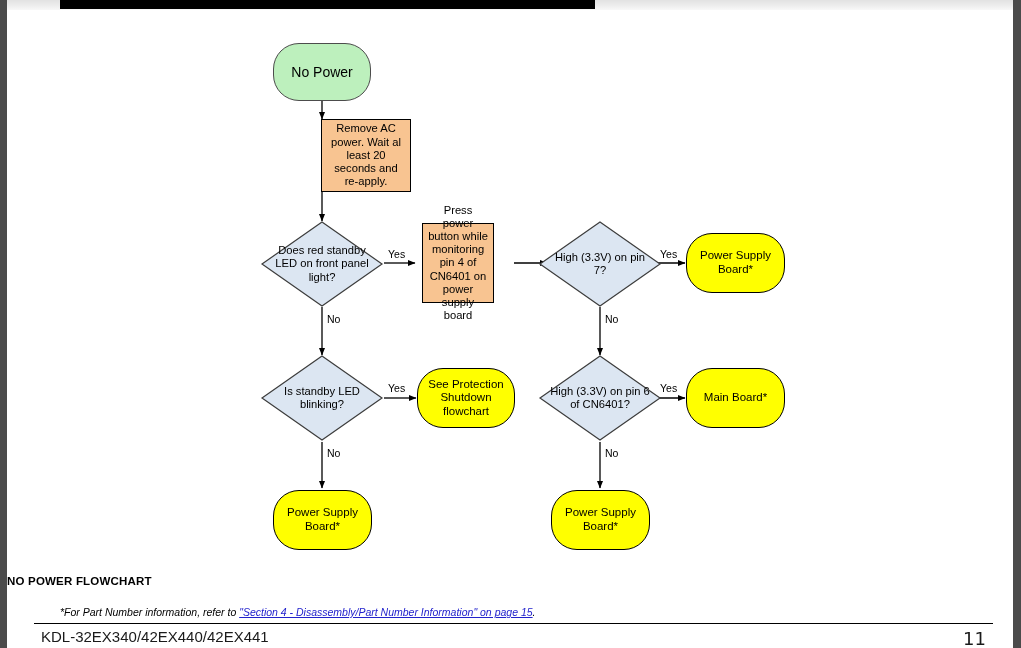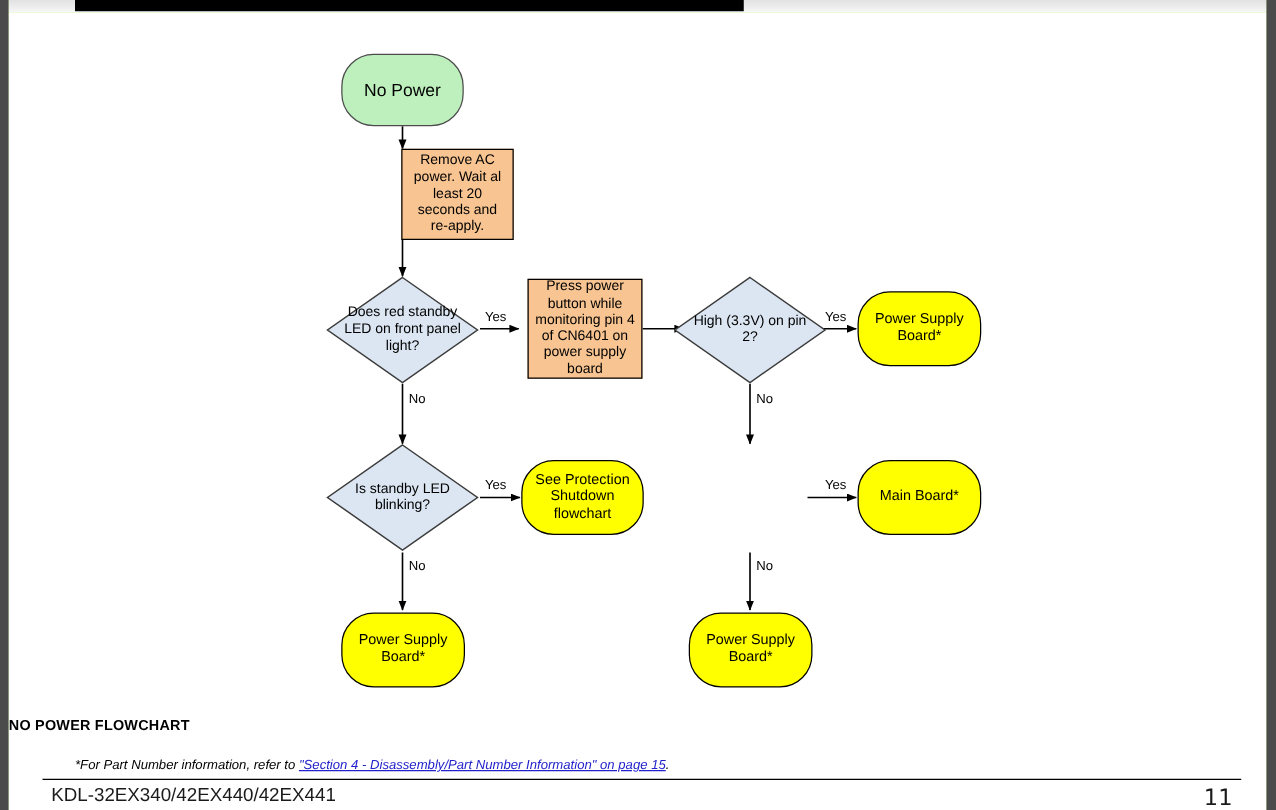--- a/index.html
+++ b/index.html
@@ -213,50 +213,58 @@
 
       <div class="decision-wrap" style="left:254px; top:211px; width:122px; height:86px;">
         <svg width="122" height="86" viewBox="0 0 122 86">
           <polygon points="61,1 121,43 61,85 1,43" fill="#dce6f2" stroke="#3c3c3c" stroke-width="1.2"></polygon>
         </svg>
         <div class="decision-label">
           <span style="width:112px;">Does red standby LED on front panel light?</span>
         </div>
       </div>
 
-      <div class="node process" style="left:415px; top:213px; width:92px; height:80px;">
+      <div class="node process" style="left:415px; top:213px; width:72px; height:80px;">
         <span>Press power button while monitoring pin 4 of CN6401 on power supply board</span>
       </div>
 
       <div class="decision-wrap" style="left:532px; top:211px; width:122px; height:86px;">
         <svg width="122" height="86" viewBox="0 0 122 86">
           <polygon points="61,1 121,43 61,85 1,43" fill="#dce6f2" stroke="#3c3c3c" stroke-width="1.2"></polygon>
         </svg>
         <div class="decision-label">
-          <span style="width:96px;">High (3.3V) on pin 2?</span>
+          <span style="width:96px;">High (3.3V) on pin 7?</span>
         </div>
       </div>
 
       <div class="node terminal result" style="left:679px; top:223px; width:99px; height:60px;">
         <span>Power Supply Board*</span>
       </div>
 
       <div class="decision-wrap" style="left:254px; top:345px; width:122px; height:86px;">
         <svg width="122" height="86" viewBox="0 0 122 86">
           <polygon points="61,1 121,43 61,85 1,43" fill="#dce6f2" stroke="#3c3c3c" stroke-width="1.2"></polygon>
         </svg>
         <div class="decision-label">
           <span style="width:104px;">Is standby LED blinking?</span>
         </div>
       </div>
 
       <div class="node terminal result" style="left:410px; top:358px; width:98px; height:60px;">
         <span>See Protection Shutdown flowchart</span>
       </div>
 
+      <div class="decision-wrap" style="left:532px; top:345px; width:122px; height:86px;">
+        <svg width="122" height="86" viewBox="0 0 122 86">
+          <polygon points="61,1 121,43 61,85 1,43" fill="#dce6f2" stroke="#3c3c3c" stroke-width="1.2"></polygon>
+        </svg>
+        <div class="decision-label">
+          <span style="width:108px;">High (3.3V) on pin 6 of CN6401?</span>
+        </div>
+      </div>
 
       <div class="node terminal result" style="left:679px; top:358px; width:99px; height:60px;">
         <span>Main Board*</span>
       </div>
 
       <div class="node terminal result" style="left:266px; top:480px; width:99px; height:60px;">
         <span>Power Supply Board*</span>
       </div>
 
       <div class="node terminal result" style="left:544px; top:480px; width:99px; height:60px;">

